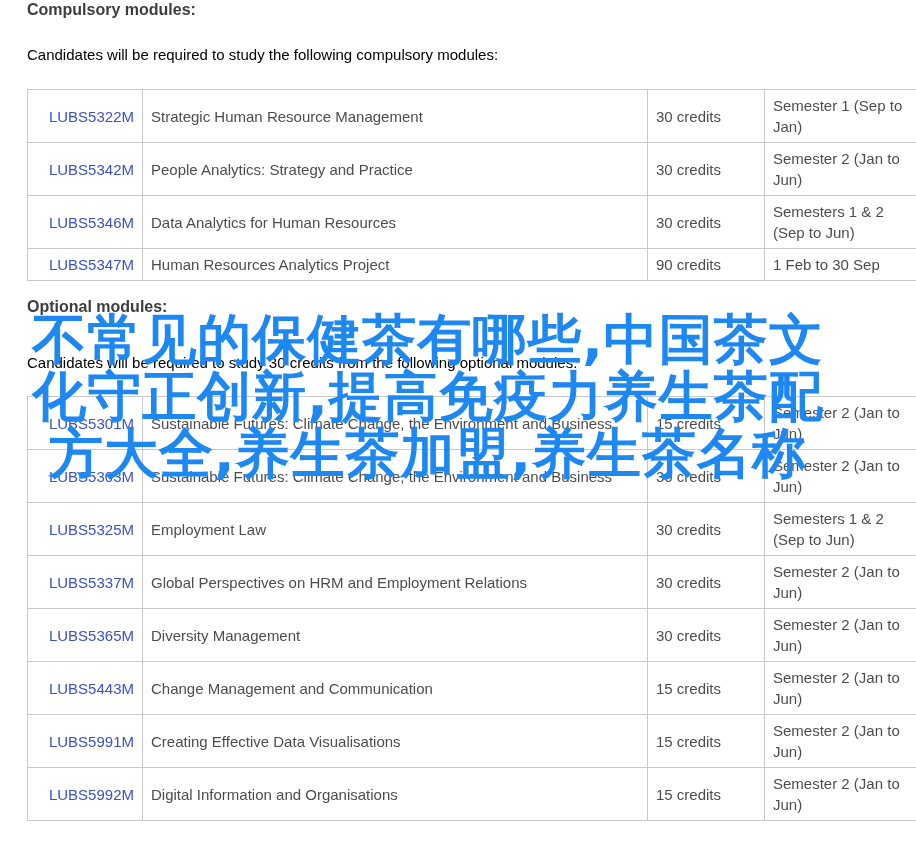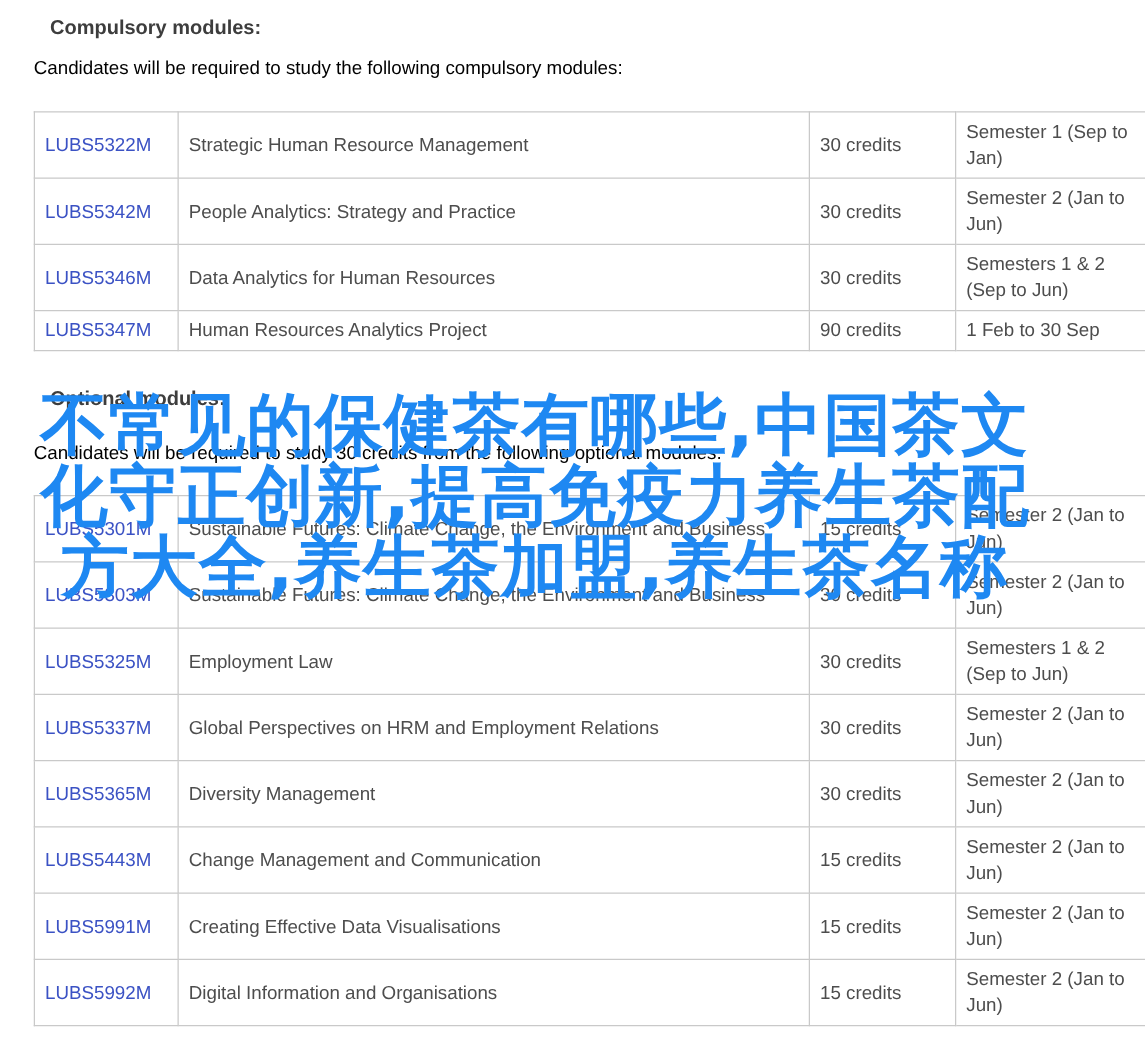--- a/index.html
+++ b/index.html
@@ -8,21 +8,21 @@
     width: 916px;
     height: 845px;
     overflow: hidden;
     background: #ffffff;
     font-family: "Liberation Sans", sans-serif;
     color: #4a4a4a;
   }
   .section-heading {
     position: absolute;
     left: 27px;
-    margin: 13px;
+    margin: 0;
     font-size: 16px;
     font-weight: bold;
     color: #3d3d3d;
   }
   .section-intro {
     position: absolute;
     left: 27px;
     margin: 0;
     font-size: 15px;
     color: #000000;
@@ -44,21 +44,21 @@
   #optional-table   { top: 396px; }
 
   table.modules td {
     border: 1px solid #c9c9c9;
     padding: 5px 8px;
     line-height: 21px;
     vertical-align: middle;
     color: #4d4d4d;
     overflow: hidden;
   }
-  td.col-code    { width: 98px; }
+  td.col-code    { width: 98px; text-align: right; }
   td.col-title   { width: 488px; }
   td.col-credits { width: 100px; }
   td.col-semester{ width: 145px; }
 
   td.tall { height: 42px; } 
 
   a.module-link, a.pfp-link {
     color: #3b52c4;
     text-decoration: none;
     cursor: pointer;

